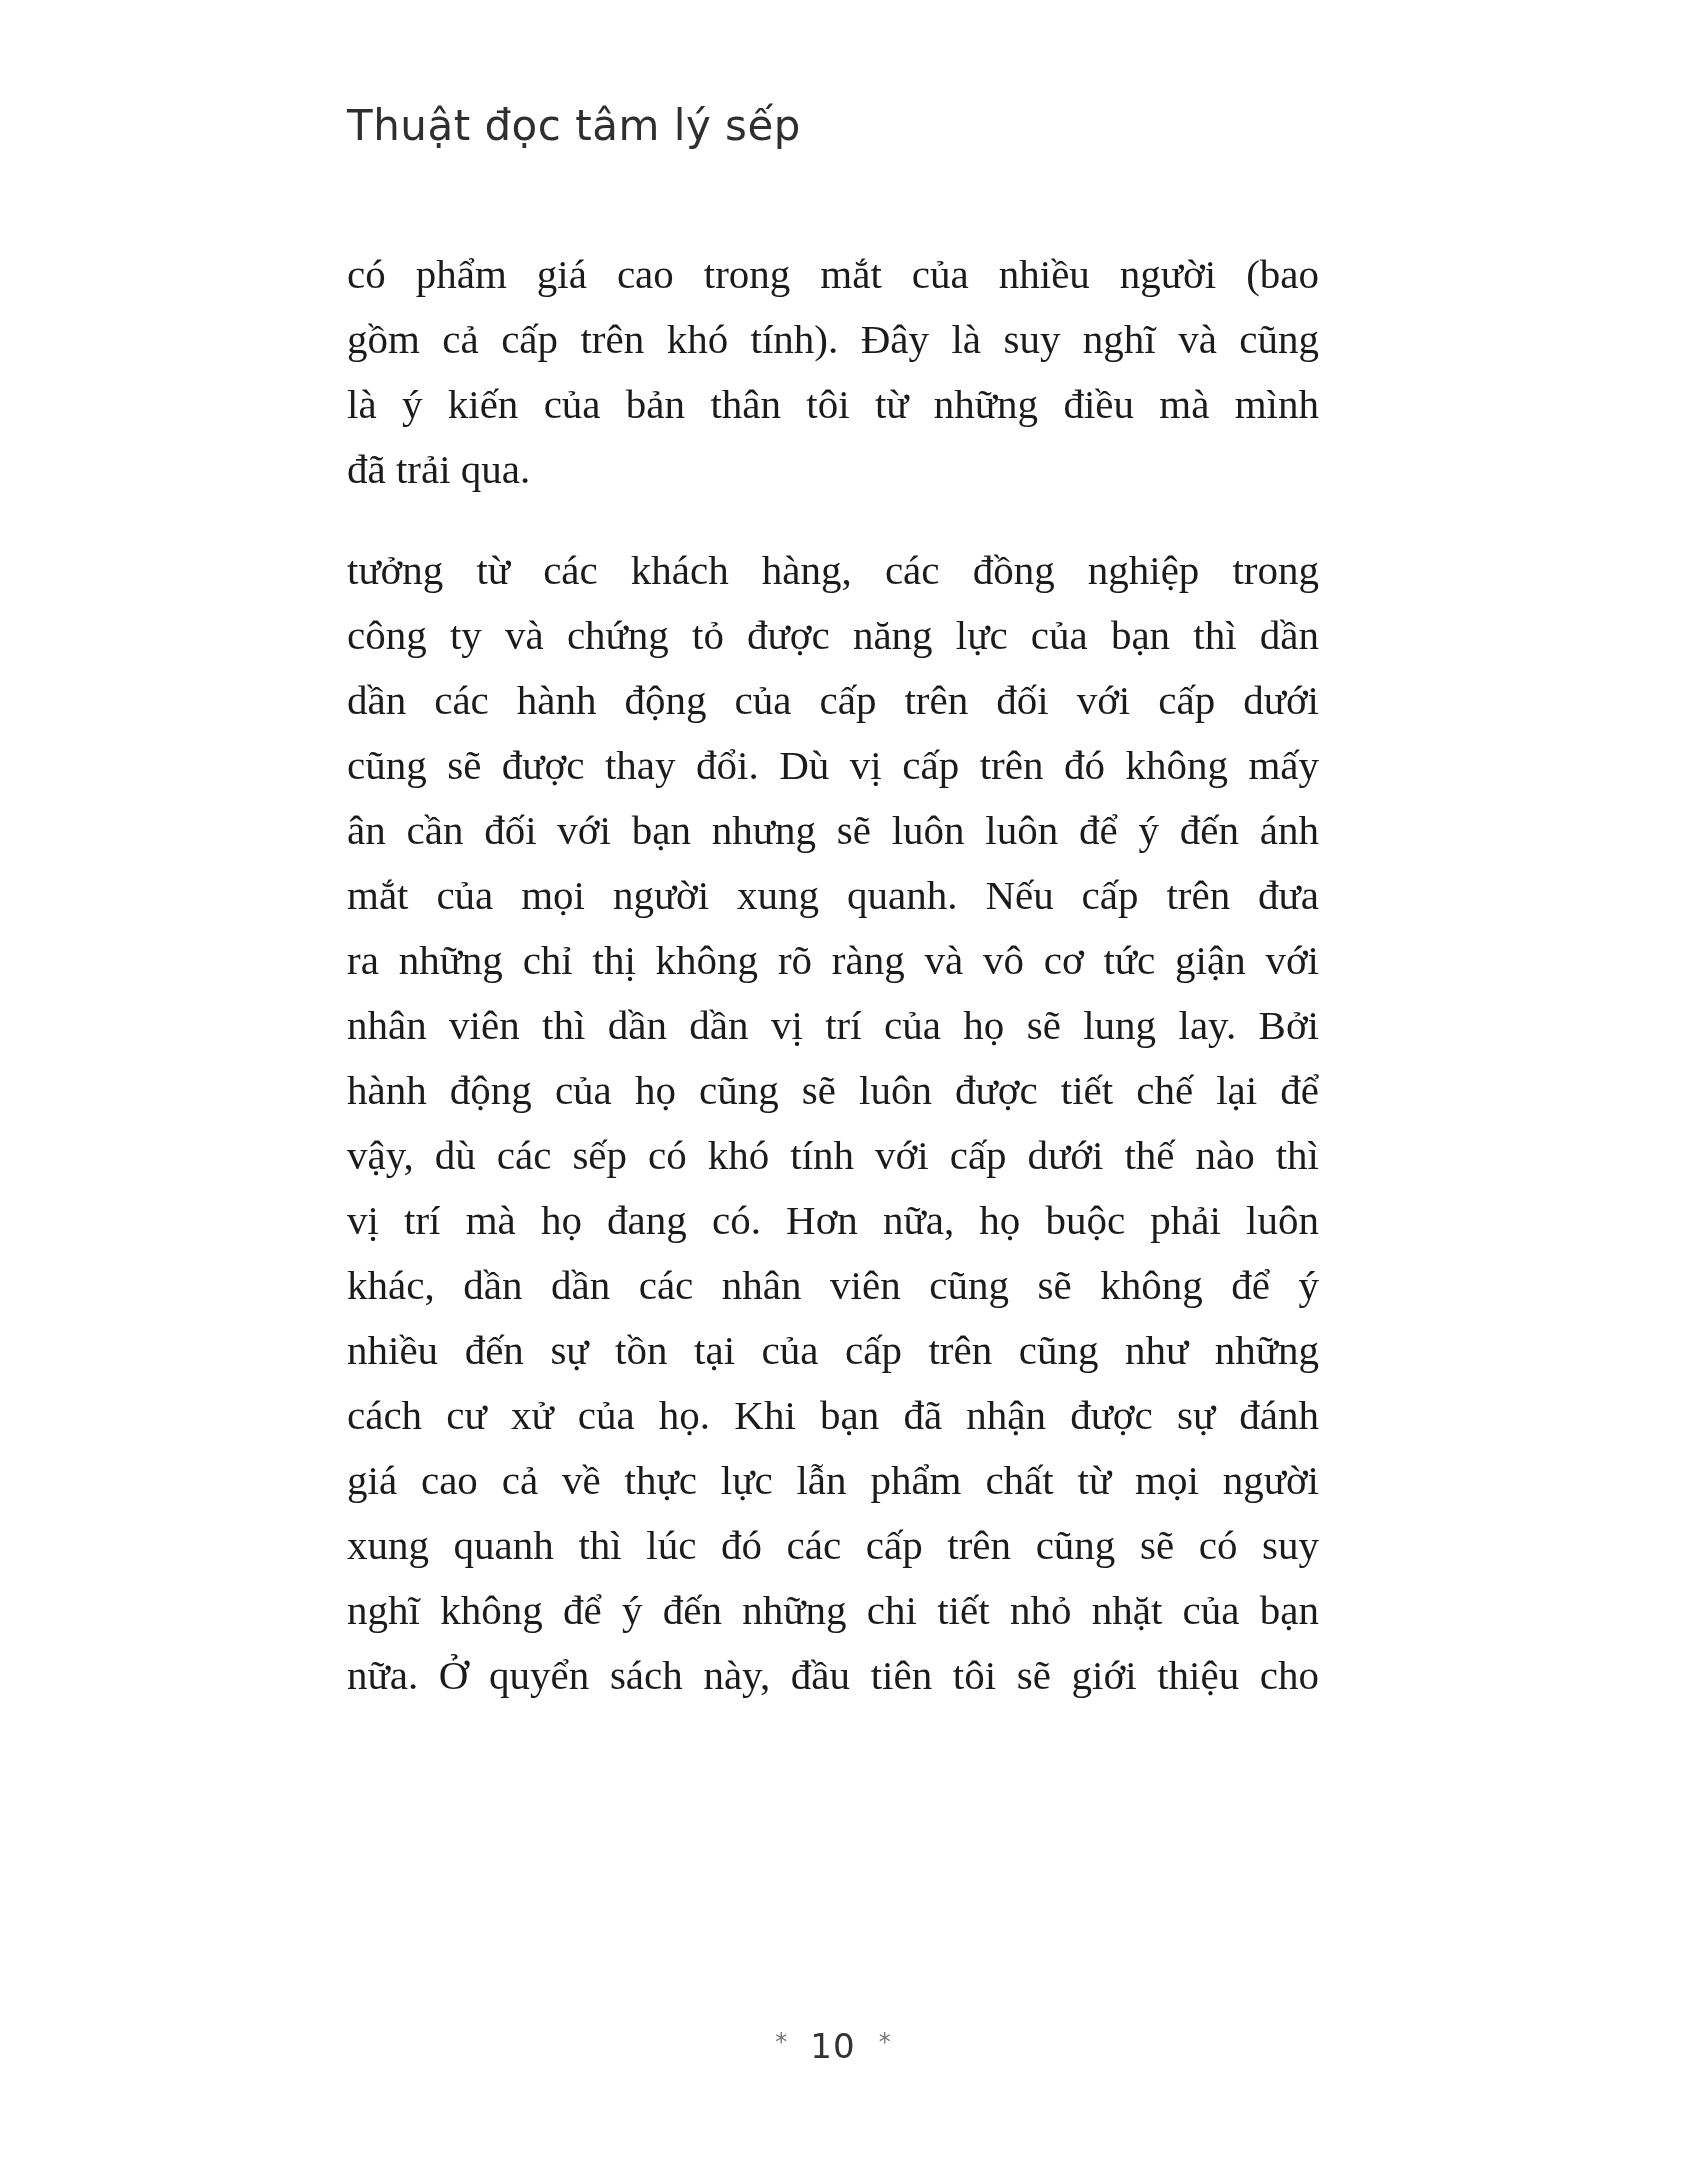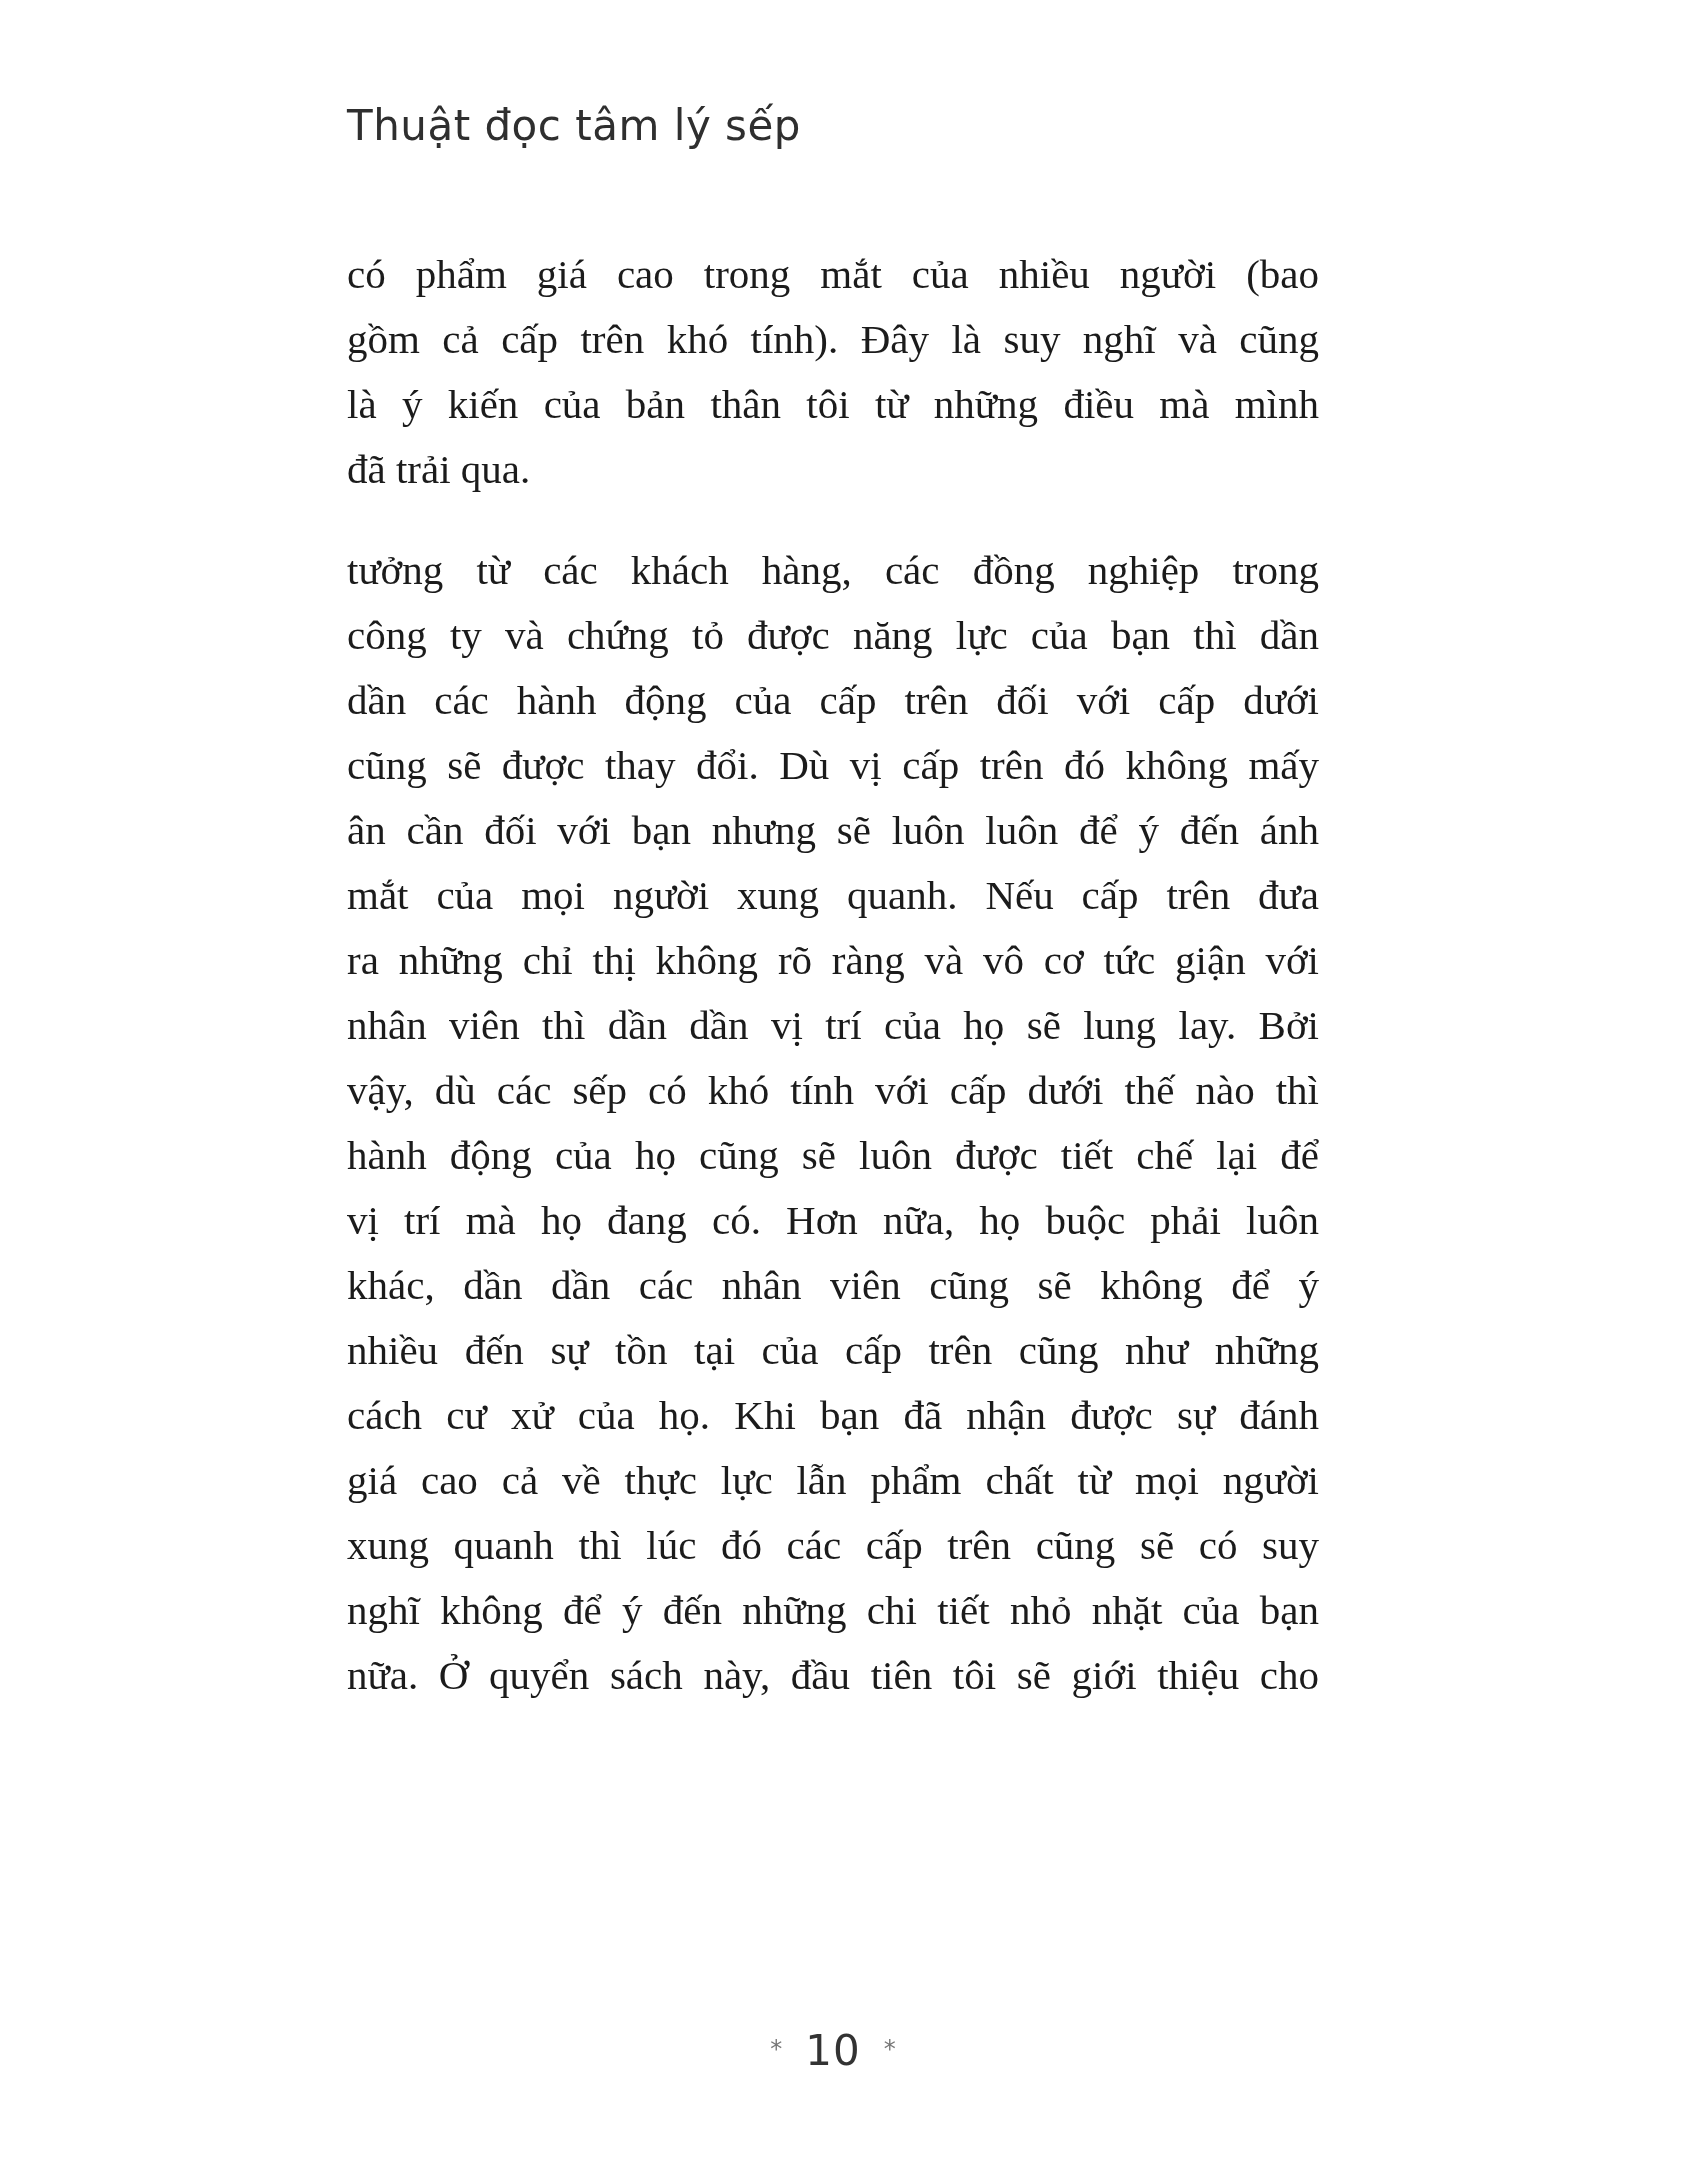--- a/index.html
+++ b/index.html
@@ -47,21 +47,21 @@
     text-align: center;
     font-family: "DejaVu Sans", "Liberation Sans", sans-serif;
     color: #333333;
   }
   .orn {
     font-size: 24px;
     color: #777777;
     vertical-align: 8px;
   }
   .pnum {
-    font-size: 42px;
+    font-size: 34px;
     margin: 0 18px;
     letter-spacing: 1px;
     color: #333333;
   }
 </style>
 </head>
 <body>
 
 <div class="page">
 
@@ -76,22 +76,22 @@
       </div>
       <div class="paragraph">
         <div class="text-line">tưởng từ các khách hàng, các đồng nghiệp trong</div>
         <div class="text-line">công ty và chứng tỏ được năng lực của bạn thì dần</div>
         <div class="text-line">dần các hành động của cấp trên đối với cấp dưới</div>
         <div class="text-line">cũng sẽ được thay đổi. Dù vị cấp trên đó không mấy</div>
         <div class="text-line">ân cần đối với bạn nhưng sẽ luôn luôn để ý đến ánh</div>
         <div class="text-line">mắt của mọi người xung quanh. Nếu cấp trên đưa</div>
         <div class="text-line">ra những chỉ thị không rõ ràng và vô cơ tức giận với</div>
         <div class="text-line">nhân viên thì dần dần vị trí của họ sẽ lung lay. Bởi</div>
+        <div class="text-line">hành động của họ cũng sẽ luôn được tiết chế lại để</div>
         <div class="text-line">vậy, dù các sếp có khó tính với cấp dưới thế nào thì</div>
-        <div class="text-line">hành động của họ cũng sẽ luôn được tiết chế lại để</div>
         <div class="text-line">vị trí mà họ đang có. Hơn nữa, họ buộc phải luôn</div>
         <div class="text-line">khác, dần dần các nhân viên cũng sẽ không để ý</div>
         <div class="text-line">nhiều đến sự tồn tại của cấp trên cũng như những</div>
         <div class="text-line">cách cư xử của họ. Khi bạn đã nhận được sự đánh</div>
         <div class="text-line">giá cao cả về thực lực lẫn phẩm chất từ mọi người</div>
         <div class="text-line">xung quanh thì lúc đó các cấp trên cũng sẽ có suy</div>
         <div class="text-line">nghĩ không để ý đến những chi tiết nhỏ nhặt của bạn</div>
         <div class="text-line">nữa. Ở quyển sách này, đầu tiên tôi sẽ giới thiệu cho</div>
       </div>
     </div>

